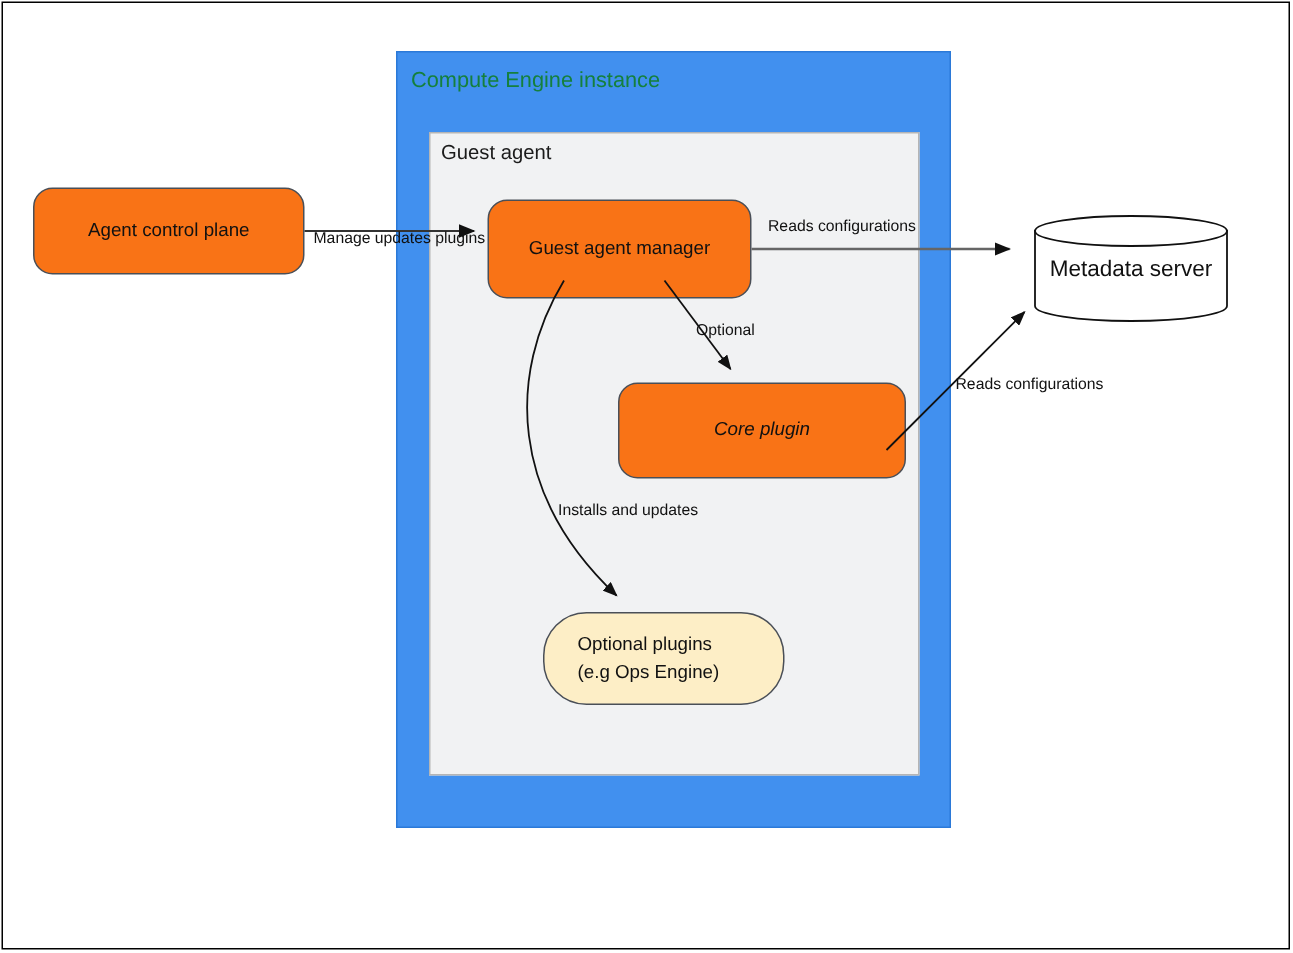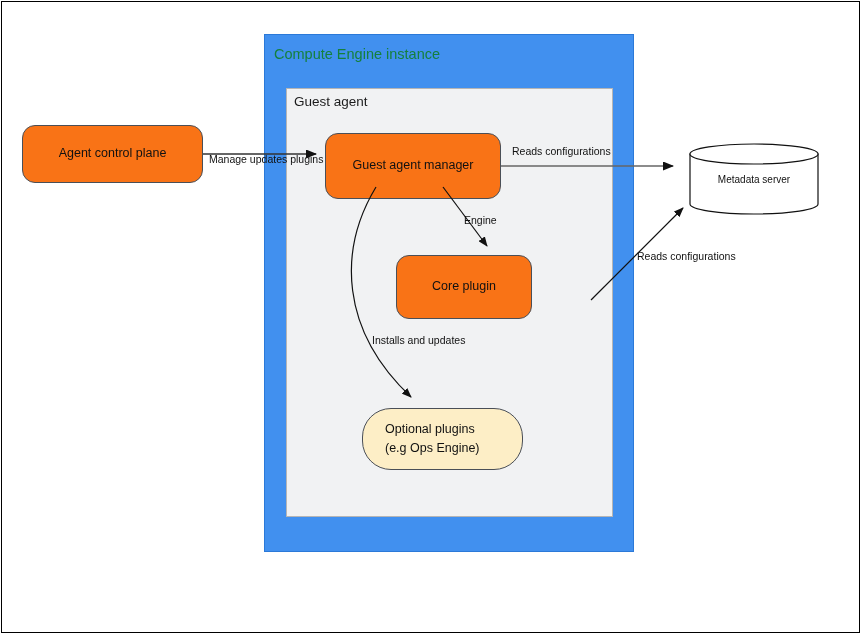--- a/index.html
+++ b/index.html
@@ -76,21 +76,21 @@
     font-size: 12.5px;
     color: #111111;
     line-height: 1.55;
     text-align: center;
   }
   .node.blue  { background: #f97316; }
   .node.yellow{ background: #fdeec6; }
 
   .node-agent-control-plane { left: 22px;  top: 125px; width: 181px; height: 58px; }
   .node-guest-agent-manager { left: 325px; top: 120px; width: 176px; height: 66px; margin-top: 13px; }
-  .node-core-plugin         { left: 396px; top: 255px; width: 136px; height: 64px; }
+  .node-core-plugin         { left: 412px; top: 255px; width: 192px; height: 64px; font-style: italic; }
   .node-optional-plugins    { left: 362px; top: 408px; width: 161px; height: 62px;
                               justify-content: flex-start; text-align: left; padding-left: 22px; border-radius: 29px; }
   .node-optional-plugins .stack { display: flex; flex-direction: column; }
 
   
   .cylinder {
     position: absolute;
     left: 689px;
     top: 143px;
     width: 130px;
@@ -99,21 +99,21 @@
   .cylinder svg { display: block; }
   .cylinder-label {
     position: absolute;
     left: 0;
     top: 0;
     width: 130px;
     height: 72px;
     display: flex;
     align-items: center;
     justify-content: center;
-    font-size: 10px;
+    font-size: 15px;
     color: #111111;
     pointer-events: none;
   }
 
   
   .connectors {
     position: absolute;
     left: 0;
     top: 0;
     width: 862px;
@@ -201,19 +201,19 @@
 
     <g>
       <path d="M591,300 L683,208" fill="none" stroke="#111111" stroke-width="1.2" marker-end="url(#arrow-dark-sm)"></path>
     </g>
   </svg>
 
   <div class="edge-label lbl-manage-optional-plugins">Manage updates plugins</div>
 
   <div class="edge-label lbl-reads-config-manager">Reads configurations</div>
 
-  <div class="edge-label lbl-manages">Engine</div>
+  <div class="edge-label lbl-manages">Optional</div>
 
   <div class="edge-label lbl-installs-updates">Installs and updates</div>
 
   <div class="edge-label lbl-reads-config-core">Reads configurations</div>
 
 </div>
 
 </body></html>

